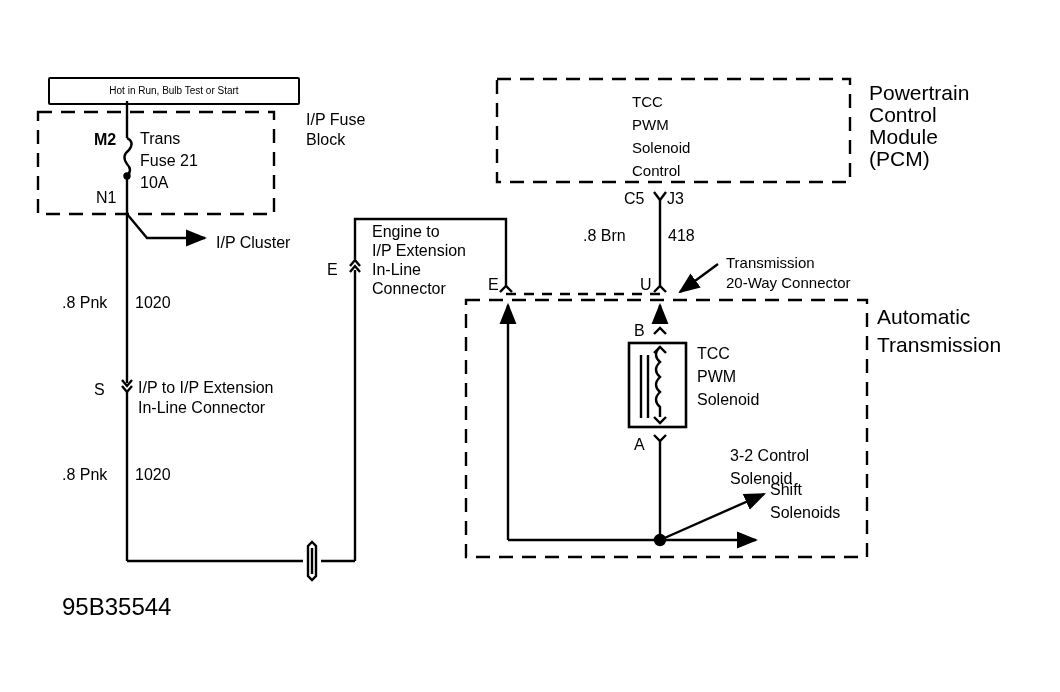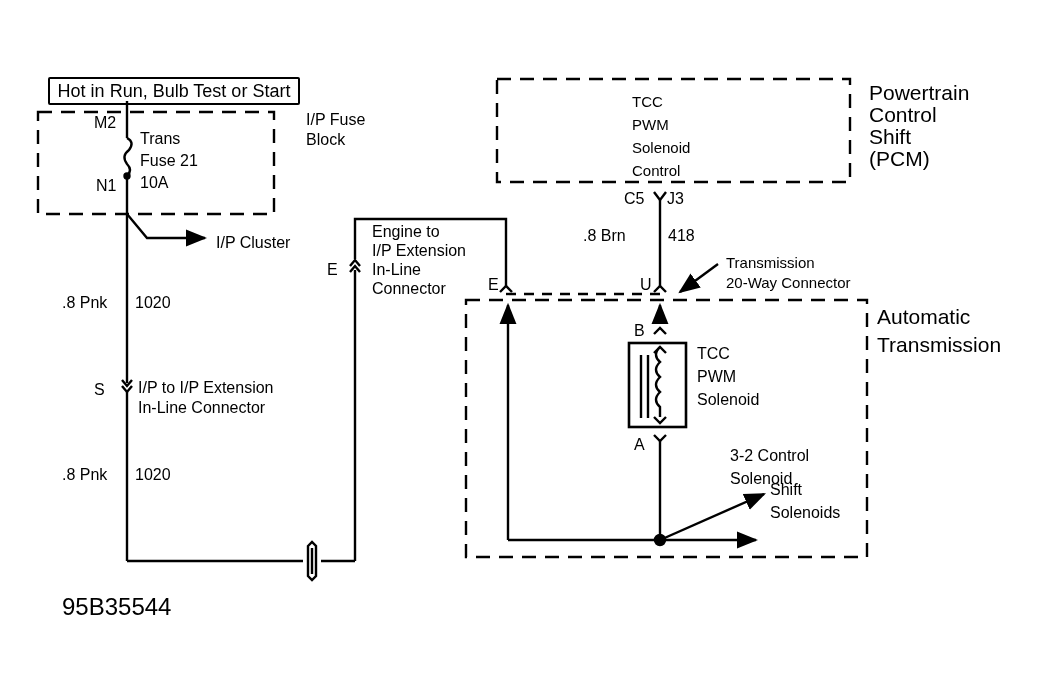--- a/index.html
+++ b/index.html
@@ -1,21 +1,21 @@
 <!DOCTYPE html>
 <html><head>
 <meta charset="utf-8">
 <style>
   html, body { margin:0; padding:0; background:#ffffff; }
   body { width:1060px; height:692px; position:relative; overflow:hidden; font-family:"Liberation Sans", sans-serif; color:#000; }
   svg { position:absolute; left:0; top:0; }
   .lbl { position:absolute; font-size:16px; line-height:20px; white-space:nowrap; }
   .big { font-size:21px; line-height:22px; }
   .ml { white-space:pre; }
-  .hot { position:absolute; left:48px; top:77px; width:248px; height:24px; border:2px solid #000; border-radius:2px; font-size:18px; line-height:24px; text-align:center; }
+  .hot { position:absolute; left:48px; top:77px; width:248px; height:24px; border:2px solid #000; border-radius:2px; font-size:10px; line-height:24px; text-align:center; }
 </style>
 </head>
 <body>
 
 <svg width="1060" height="692" viewBox="0 0 1060 692">
   <defs>
     <marker id="arr" viewBox="0 0 10 10" refX="9" refY="5" markerWidth="9" markerHeight="9" orient="auto">
       <path d="M0,1 L10,5 L0,9 z" fill="#000"></path>
     </marker>
   </defs>
@@ -70,22 +70,22 @@
   </g>
 </svg>
 
 <div class="hot">Hot in Run, Bulb Test or Start</div>
 
 <div class="lbl ml" style="left:306px;top:110px;">I/P Fuse
 Block</div>
 <div class="lbl ml" style="left:140px;top:128px;line-height:22px;">Trans
 Fuse 21
 10A</div>
-<div class="lbl" style="left:94px;top:113px;">M2</div>
-<div class="lbl" style="left:96px;top:176px;">N1</div>
+<div class="lbl" style="left:94px;top:130px;font-weight:bold;">M2</div>
+<div class="lbl" style="left:96px;top:188px;">N1</div>
 <div class="lbl" style="left:216px;top:233px;">I/P Cluster</div>
 
 <div class="lbl" style="left:62px;top:293px;">.8 Pnk</div>
 <div class="lbl" style="left:135px;top:293px;">1020</div>
 <div class="lbl" style="left:94px;top:380px;">S</div>
 <div class="lbl ml" style="left:138px;top:378px;">I/P to I/P Extension
 In-Line Connector</div>
 <div class="lbl" style="left:62px;top:465px;">.8 Pnk</div>
 <div class="lbl" style="left:135px;top:465px;">1020</div>
 
@@ -95,21 +95,21 @@
 In-Line
 Connector</div>
 <div class="lbl" style="left:488px;top:275px;">E</div>
 
 <div class="lbl ml" style="left:632px;top:90px;line-height:23px;font-size:15px;">TCC
 PWM
 Solenoid
 Control</div>
 <div class="lbl big ml" style="left:869px;top:82px;">Powertrain
 Control
-Shift
+Module
 (PCM)</div>
 <div class="lbl" style="left:624px;top:189px;">C5</div>
 <div class="lbl" style="left:667px;top:189px;">J3</div>
 <div class="lbl" style="left:583px;top:226px;">.8 Brn</div>
 <div class="lbl" style="left:668px;top:226px;">418</div>
 <div class="lbl" style="left:640px;top:275px;">U</div>
 <div class="lbl ml" style="left:726px;top:253px;font-size:15px;">Transmission
 20-Way Connector</div>
 
 <div class="lbl big ml" style="left:877px;top:303px;line-height:28px;">Automatic

